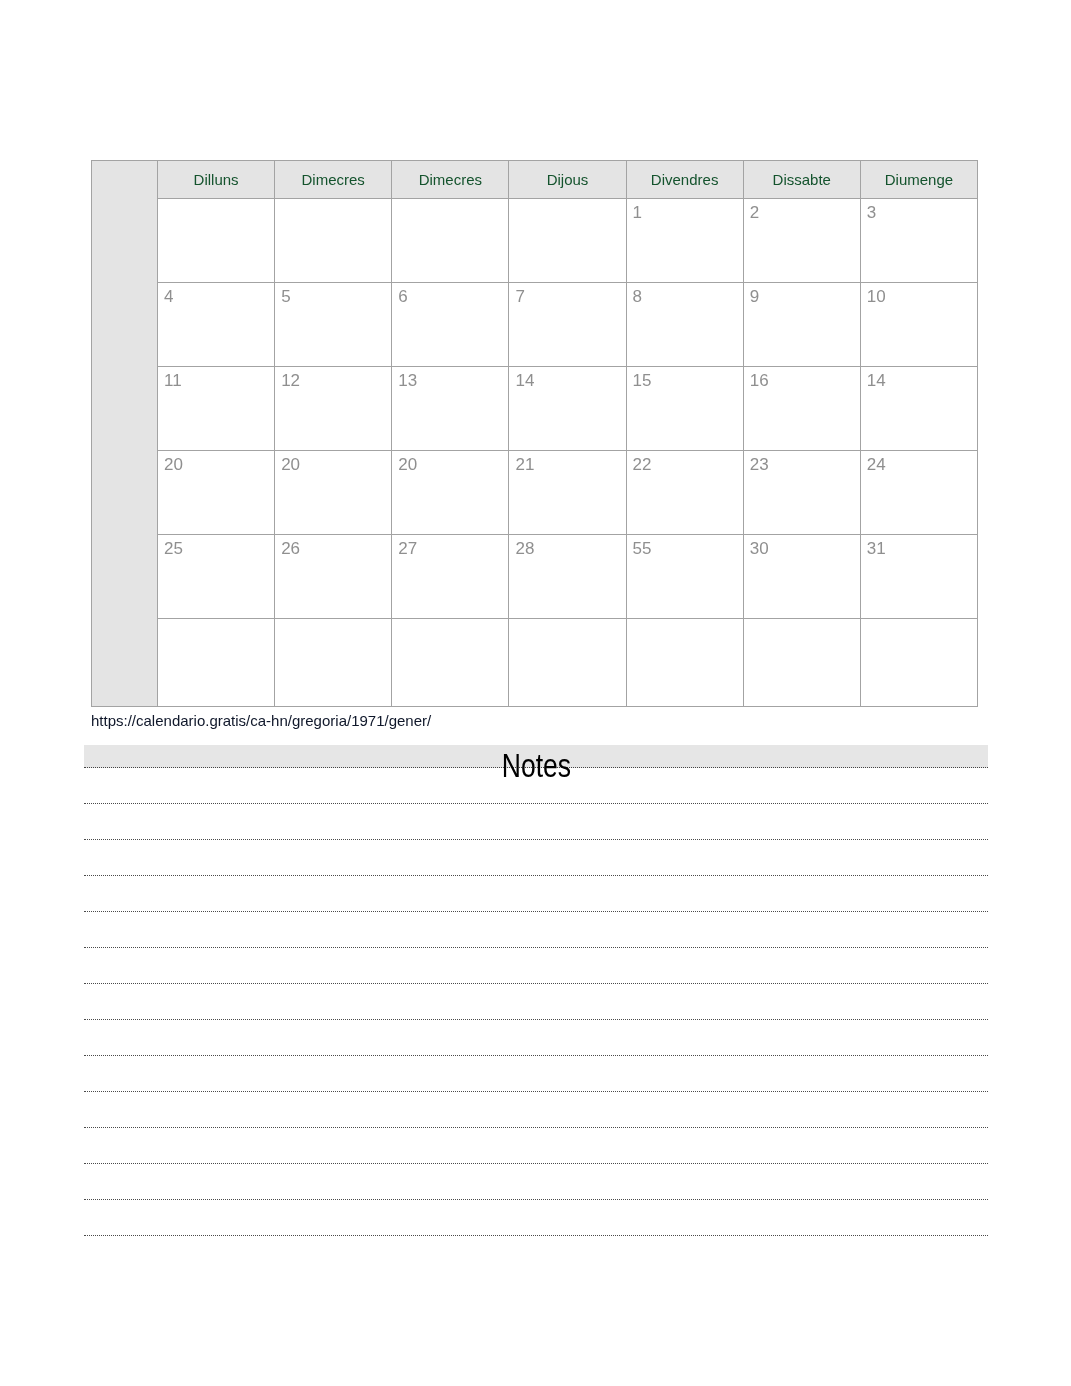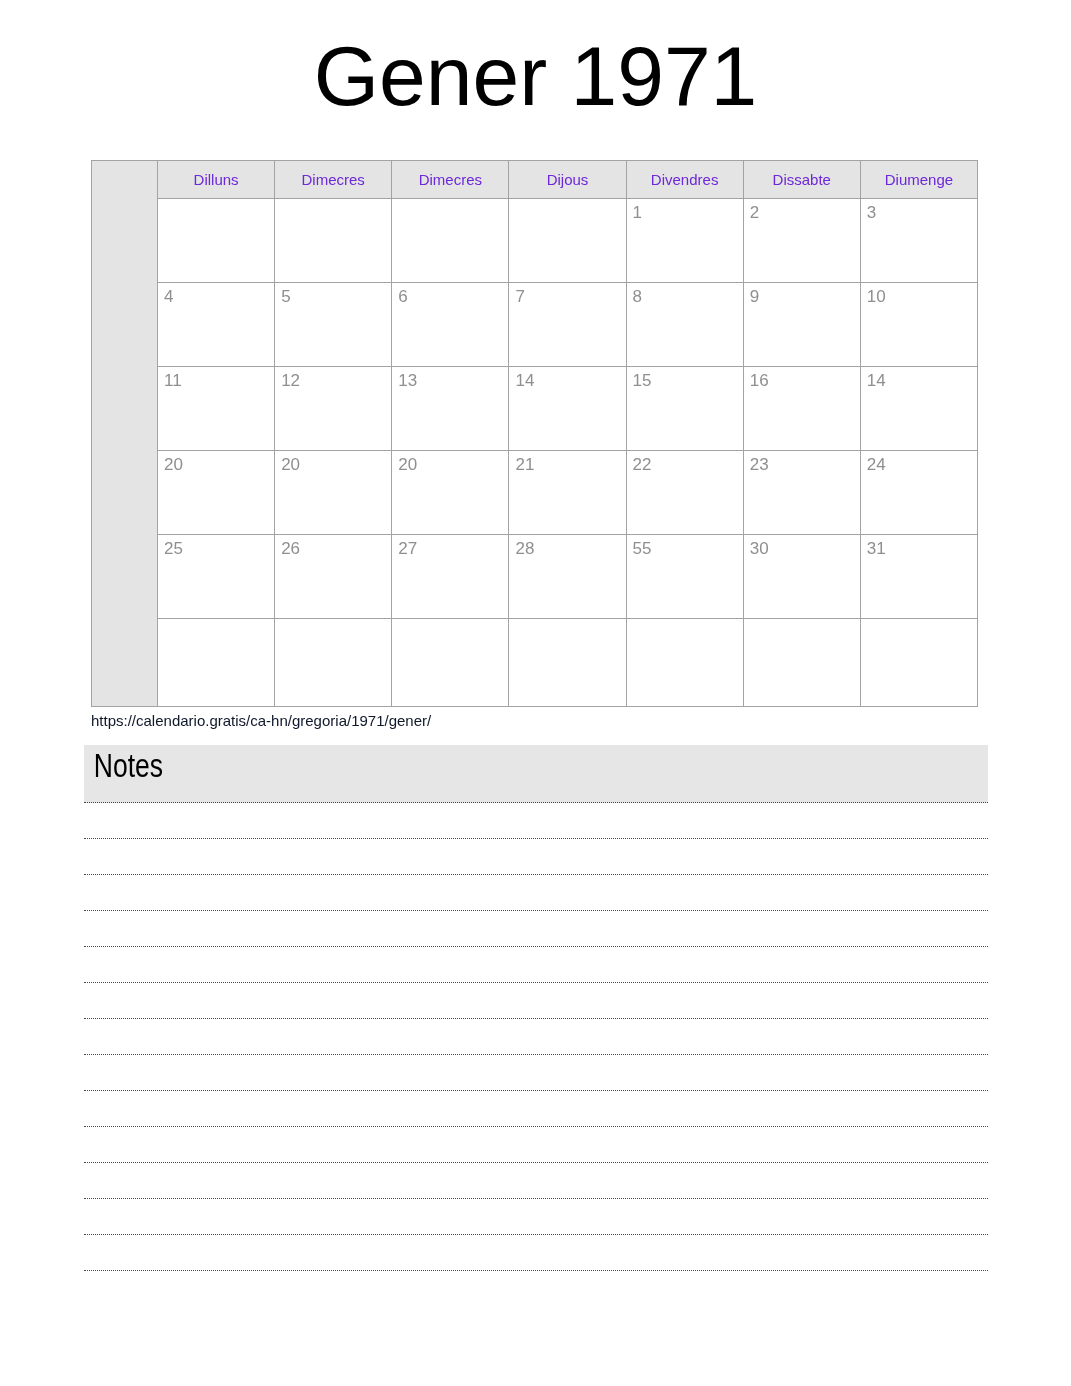--- a/index.html
+++ b/index.html
@@ -40,21 +40,21 @@
   .calendar td, .calendar th {
     border: 1px solid #a3a3a3;
   }
   .calendar tr { height: 84px; }
   .calendar tr:first-child { height: 38px; }
   .calendar tr:last-child { height: 88px; }
   .calendar th {
     background: #e4e4e4;
     font-weight: normal;
     font-size: 15px;
-    color: #6d28d9;
+    color: #14532d;
     text-align: center;
     vertical-align: middle;
   }
   .calendar td.weekcol {
     background: #e4e4e4;
     width: 66px;
   }
   .calendar td.day {
     background: #ffffff;
     vertical-align: top;
@@ -73,24 +73,24 @@
   }
   
   .notes {
     position: absolute;
     left: 84px;
     top: 745px;
     width: 904px;
   }
   .notes-header {
     width: 100%;
-    height: 58px;
+    height: 23px;
     background: #e6e6e6;
     border-bottom: 1px dotted #444444;
-    text-align: left;
+    text-align: center;
     line-height: 41px;
   }
   .notes-label {
     display: inline-block;
     font-size: 34px;
     color: #000000;
     transform: scaleX(0.78);
     transform-origin: center center;
     line-height: 41px;
   }
@@ -98,21 +98,20 @@
     width: 100%;
     height: 36px;
     border-bottom: 1px dotted #4a4a4a;
   }
 </style>
 </head>
 <body>
 
 <div class="page">
 
-  <h1 class="title">Gener 1971</h1>
 
   <table class="calendar">
     <tbody id="cal-body">
         <tr>
           <td class="weekcol" rowspan="7"></td>
           <th>Dilluns</th>
           <th>Dimecres</th>
           <th>Dimecres</th>
           <th>Dijous</th>
           <th>Divendres</th>

